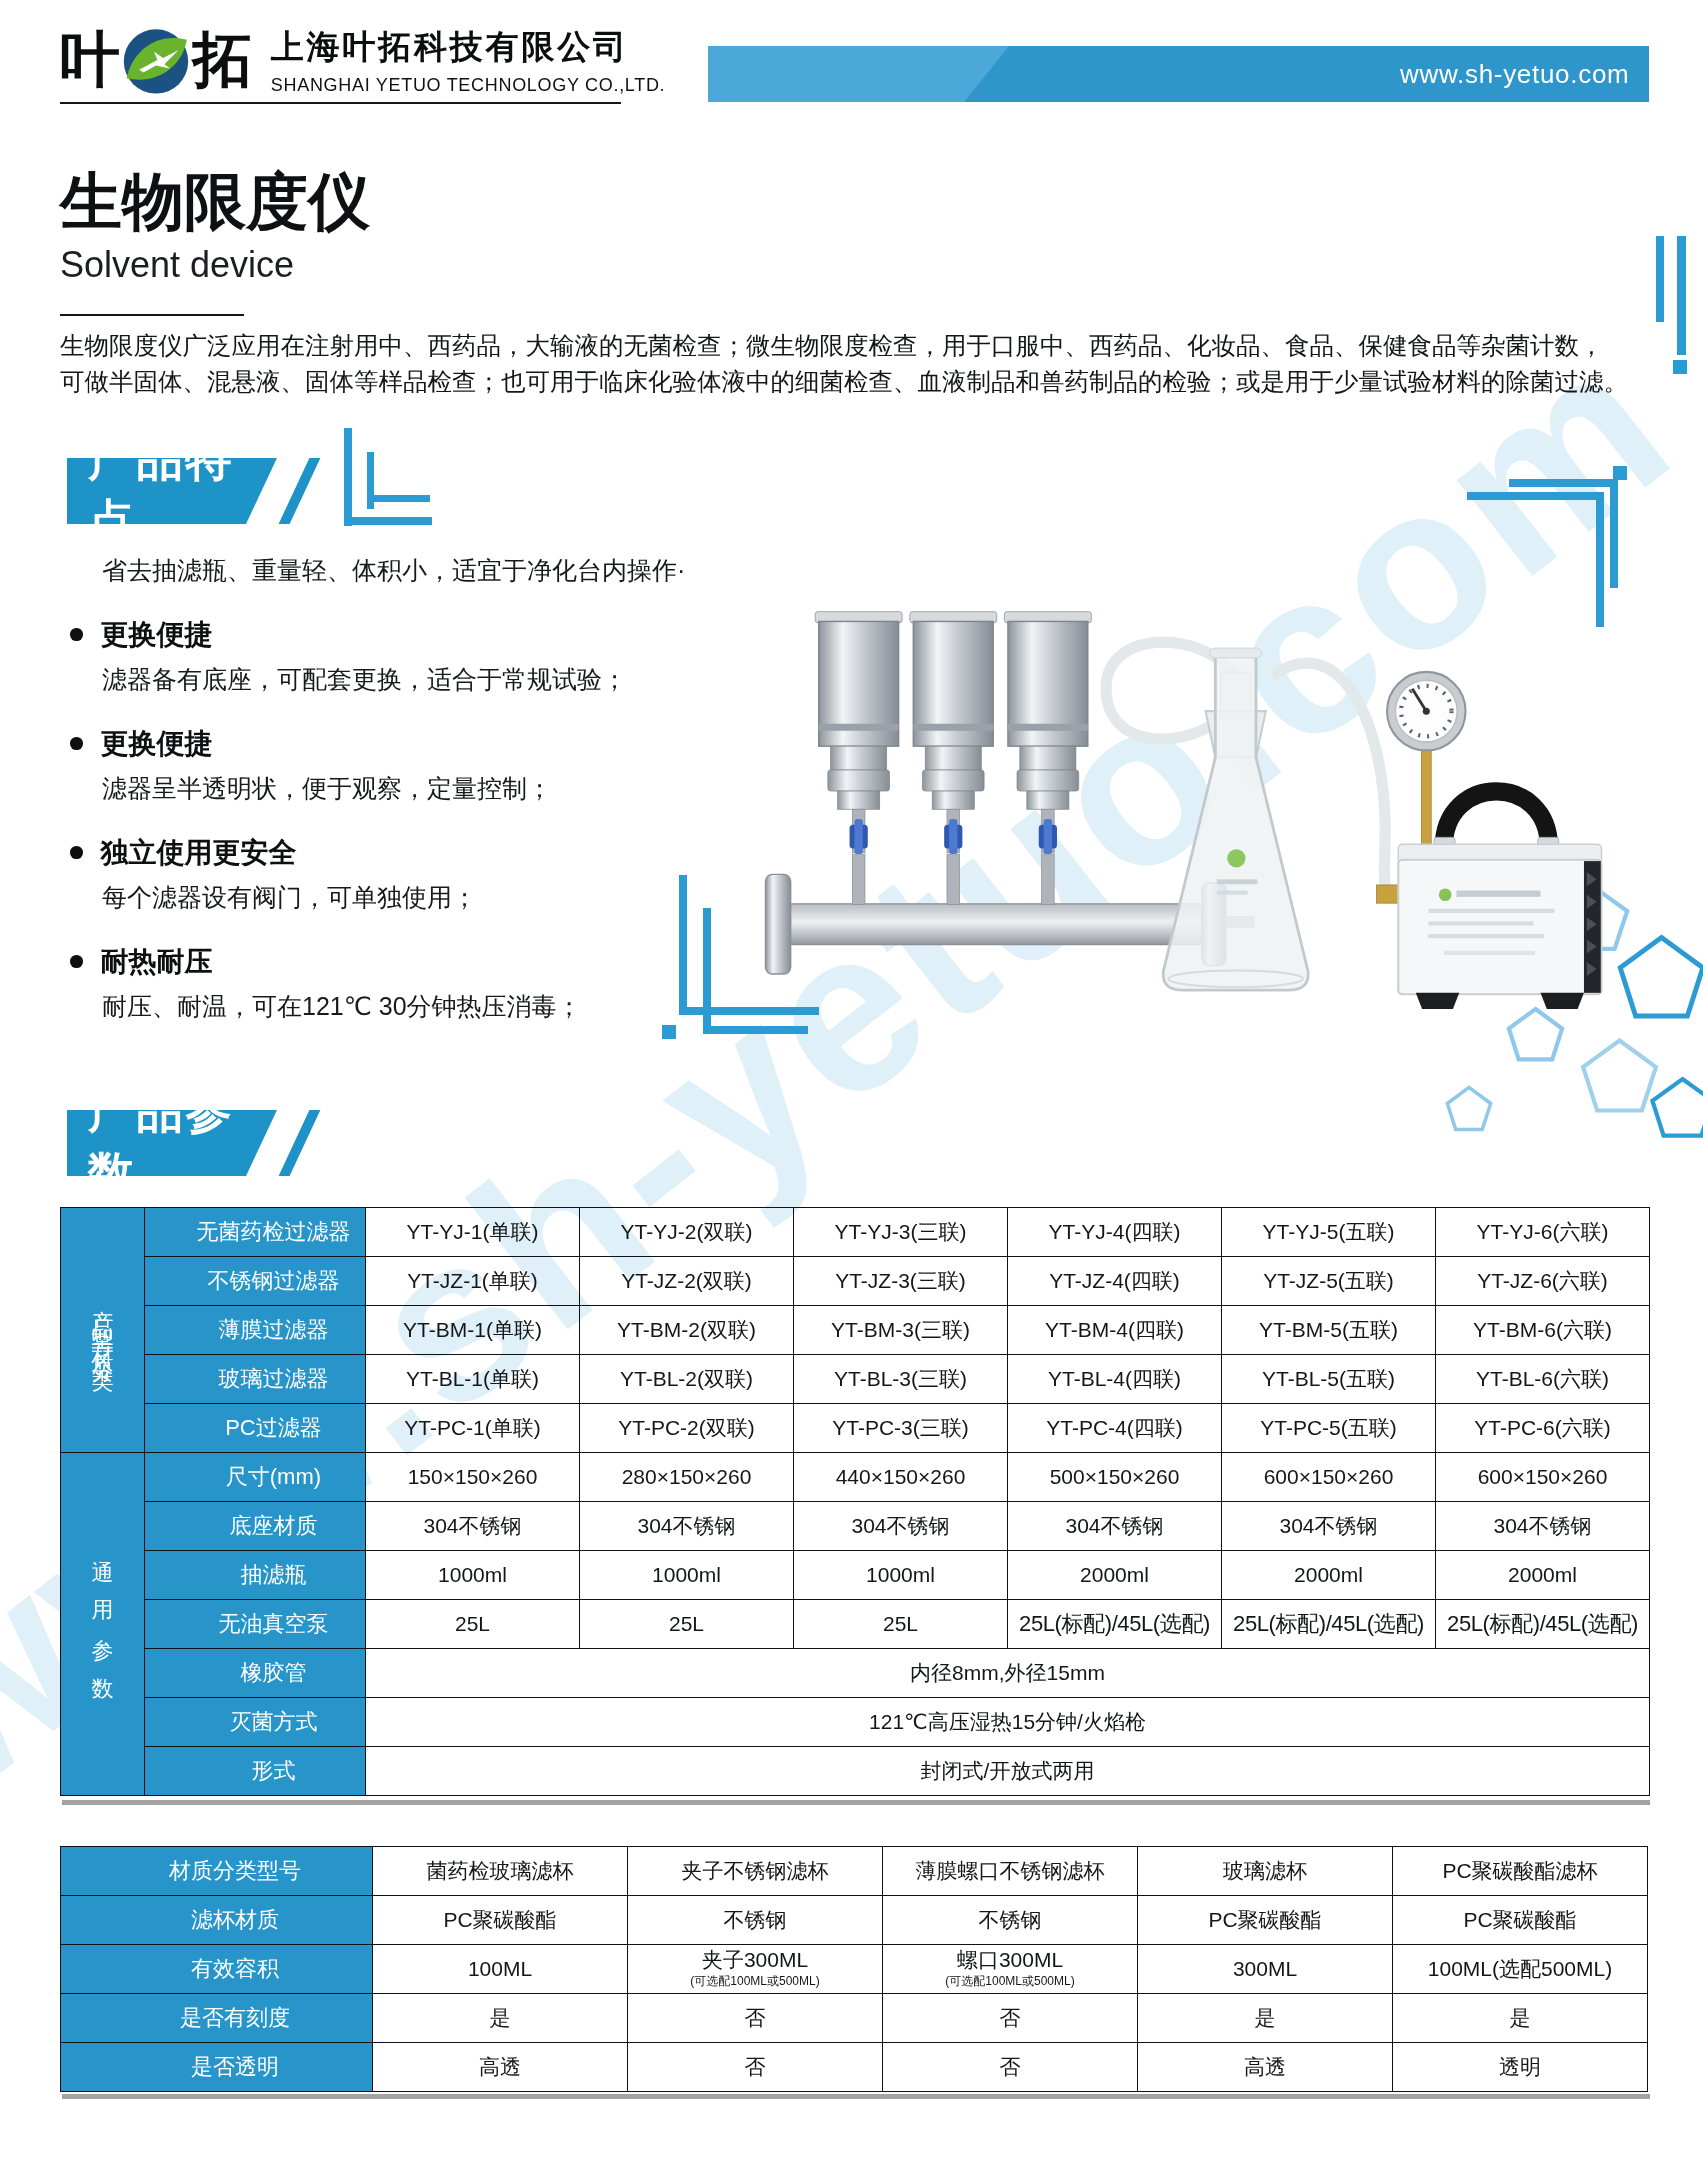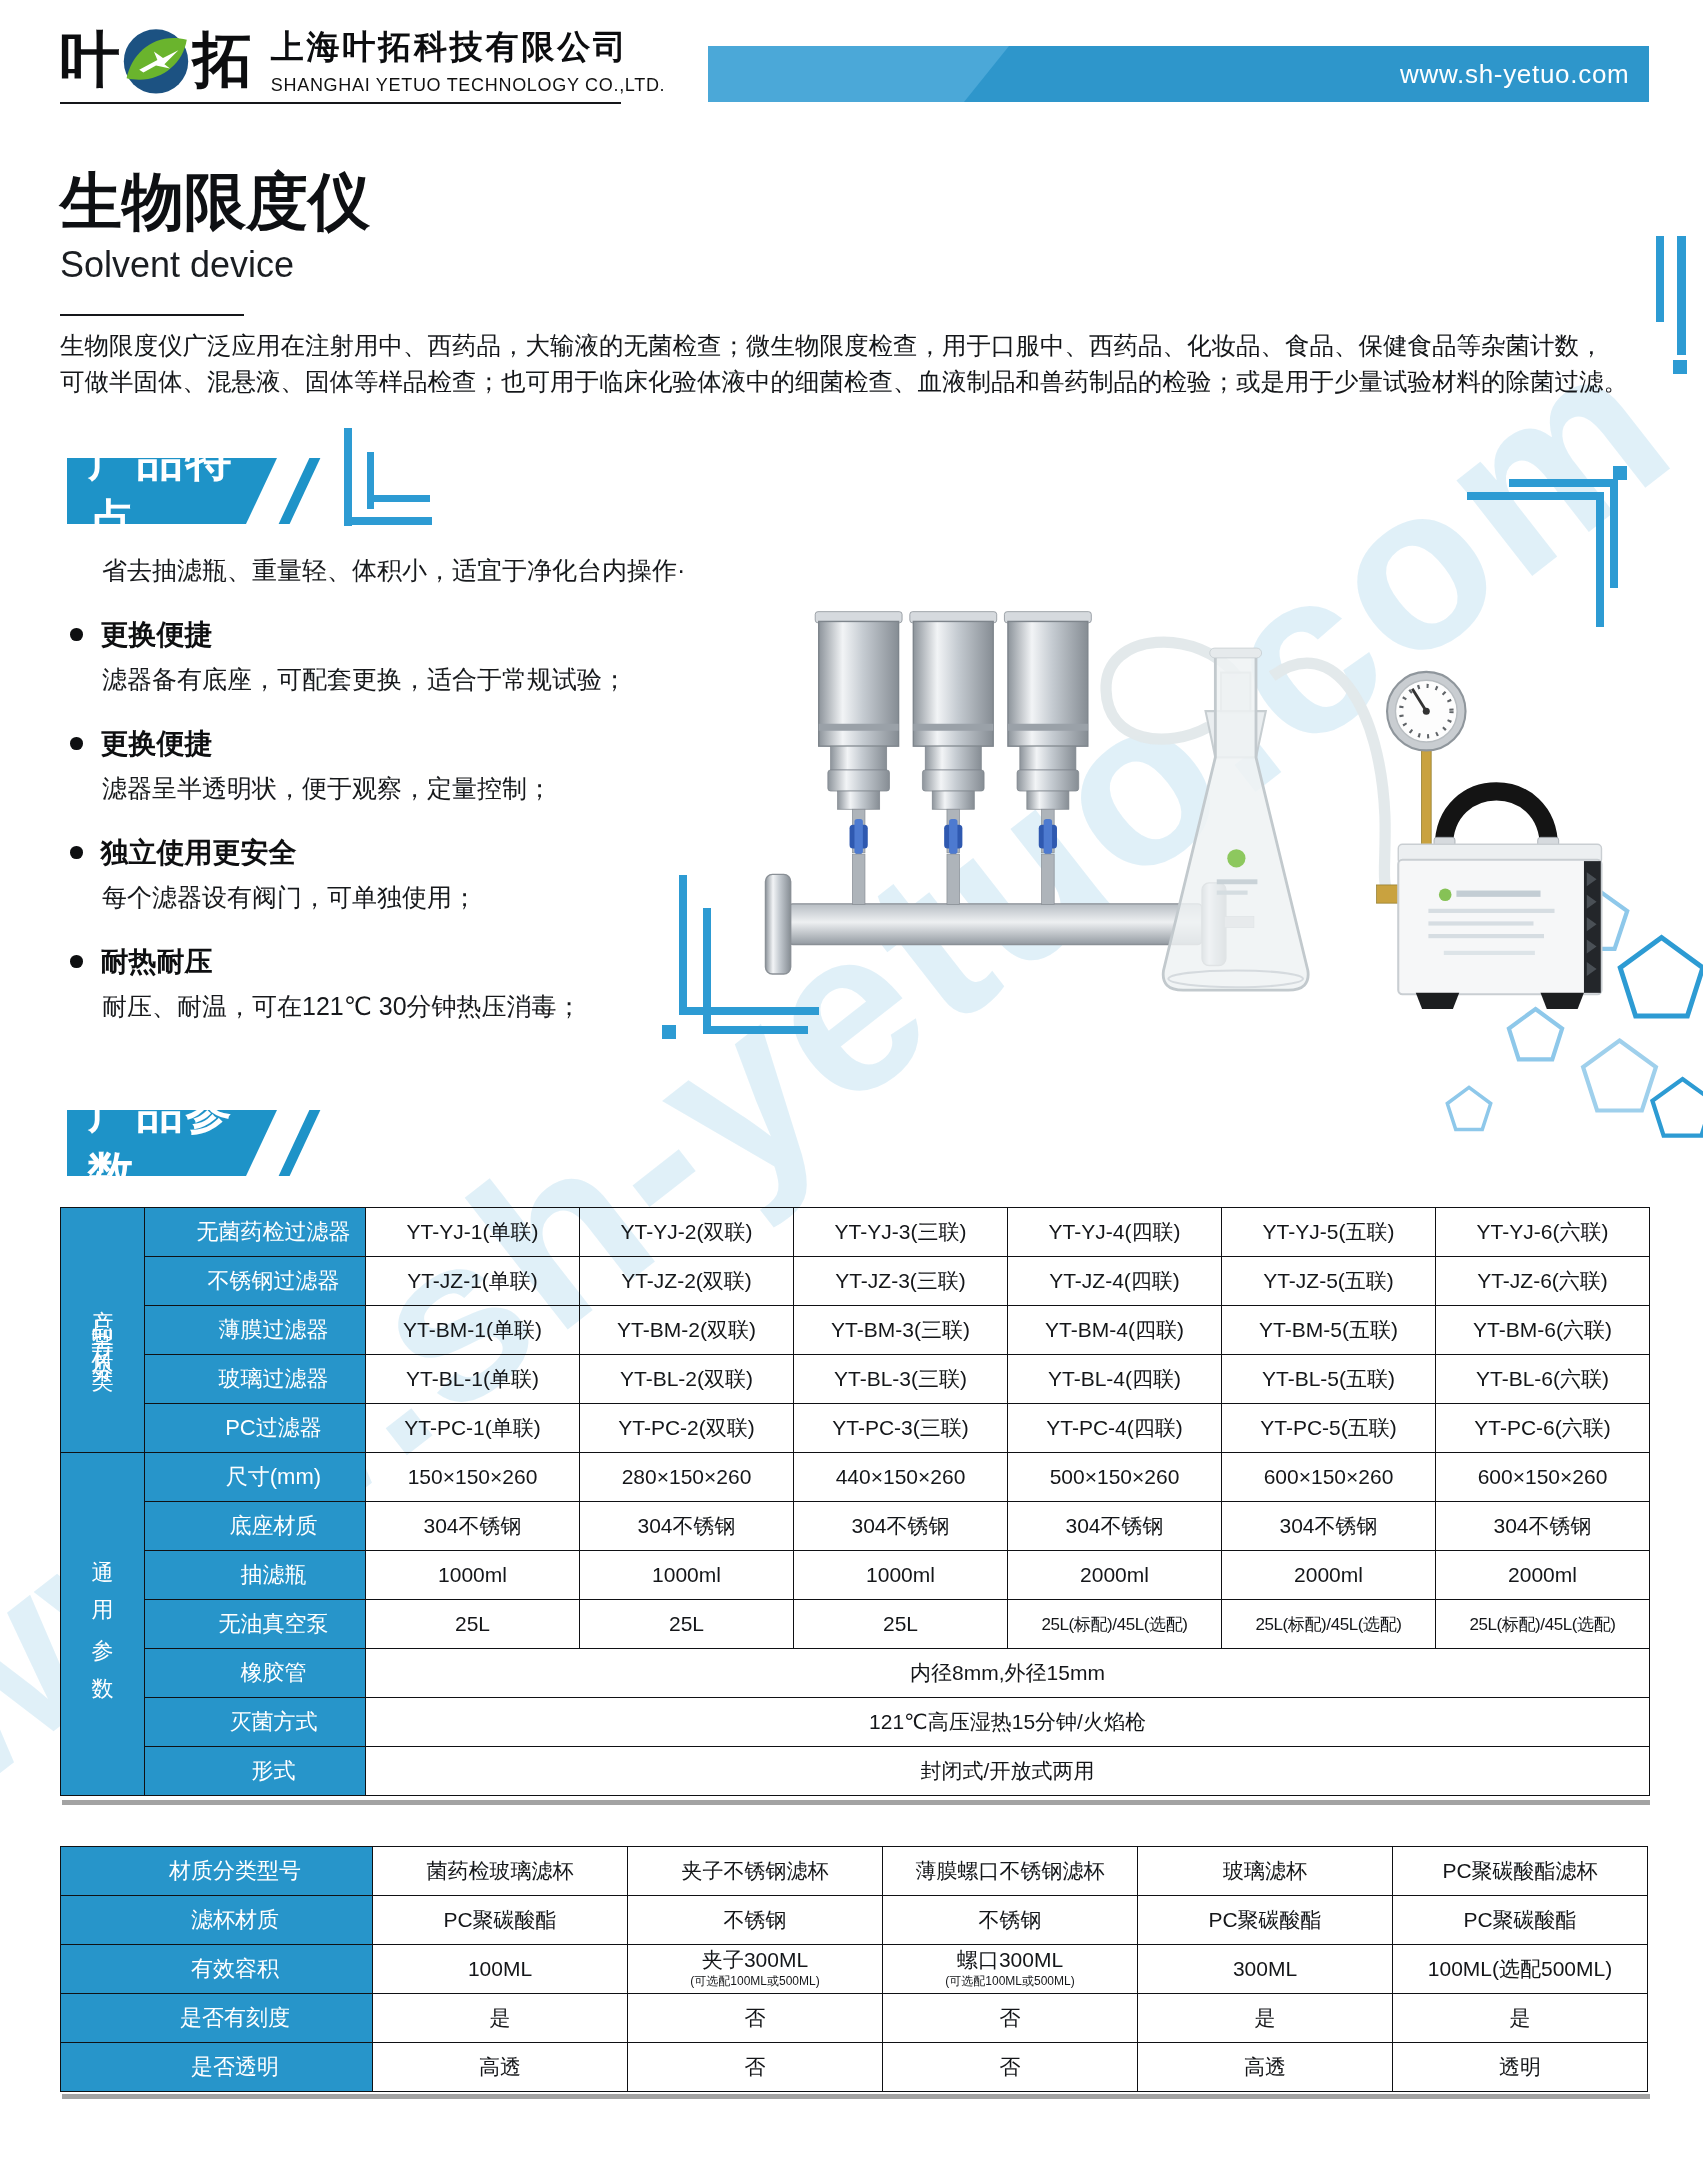--- a/index.html
+++ b/index.html
@@ -58,21 +58,21 @@
 
   
   .tbl{position:absolute;left:60px;border-collapse:collapse;table-layout:fixed;z-index:2;
        font-size:21px;color:#141619;}
   .tbl td{border:1.4px solid #0f1114;text-align:center;vertical-align:middle;height:49px;
           padding:0 4.2px;box-sizing:border-box;}
   .tbl .blue{background:#2795ca;color:#ffffff;font-size:22px;}
   .tbl .rowlabel{text-align:center;padding-left:41px;}
   .vtext{writing-mode:vertical-lr;text-orientation:upright;letter-spacing:8.4px;font-size:22px;display:inline-block;}
   .vtext.loose{letter-spacing:39px;}
-  .small{font-size:17px;letter-spacing:-0.4px;}
+  .small{font-size:22px;letter-spacing:-0.4px;}
   .sub{font-size:12px;line-height:18px;}
   .main-line{line-height:24px;}
   .tbl-shadow{position:absolute;left:62px;width:1588px;height:4.9px;background:#a3a3a3;z-index:2;}
   .spec-table{top:1207px;width:1588px;}
   .cup-table{top:1846px;width:1588px;}
 </style>
 </head>
 <body>
 
 <div class="page">

